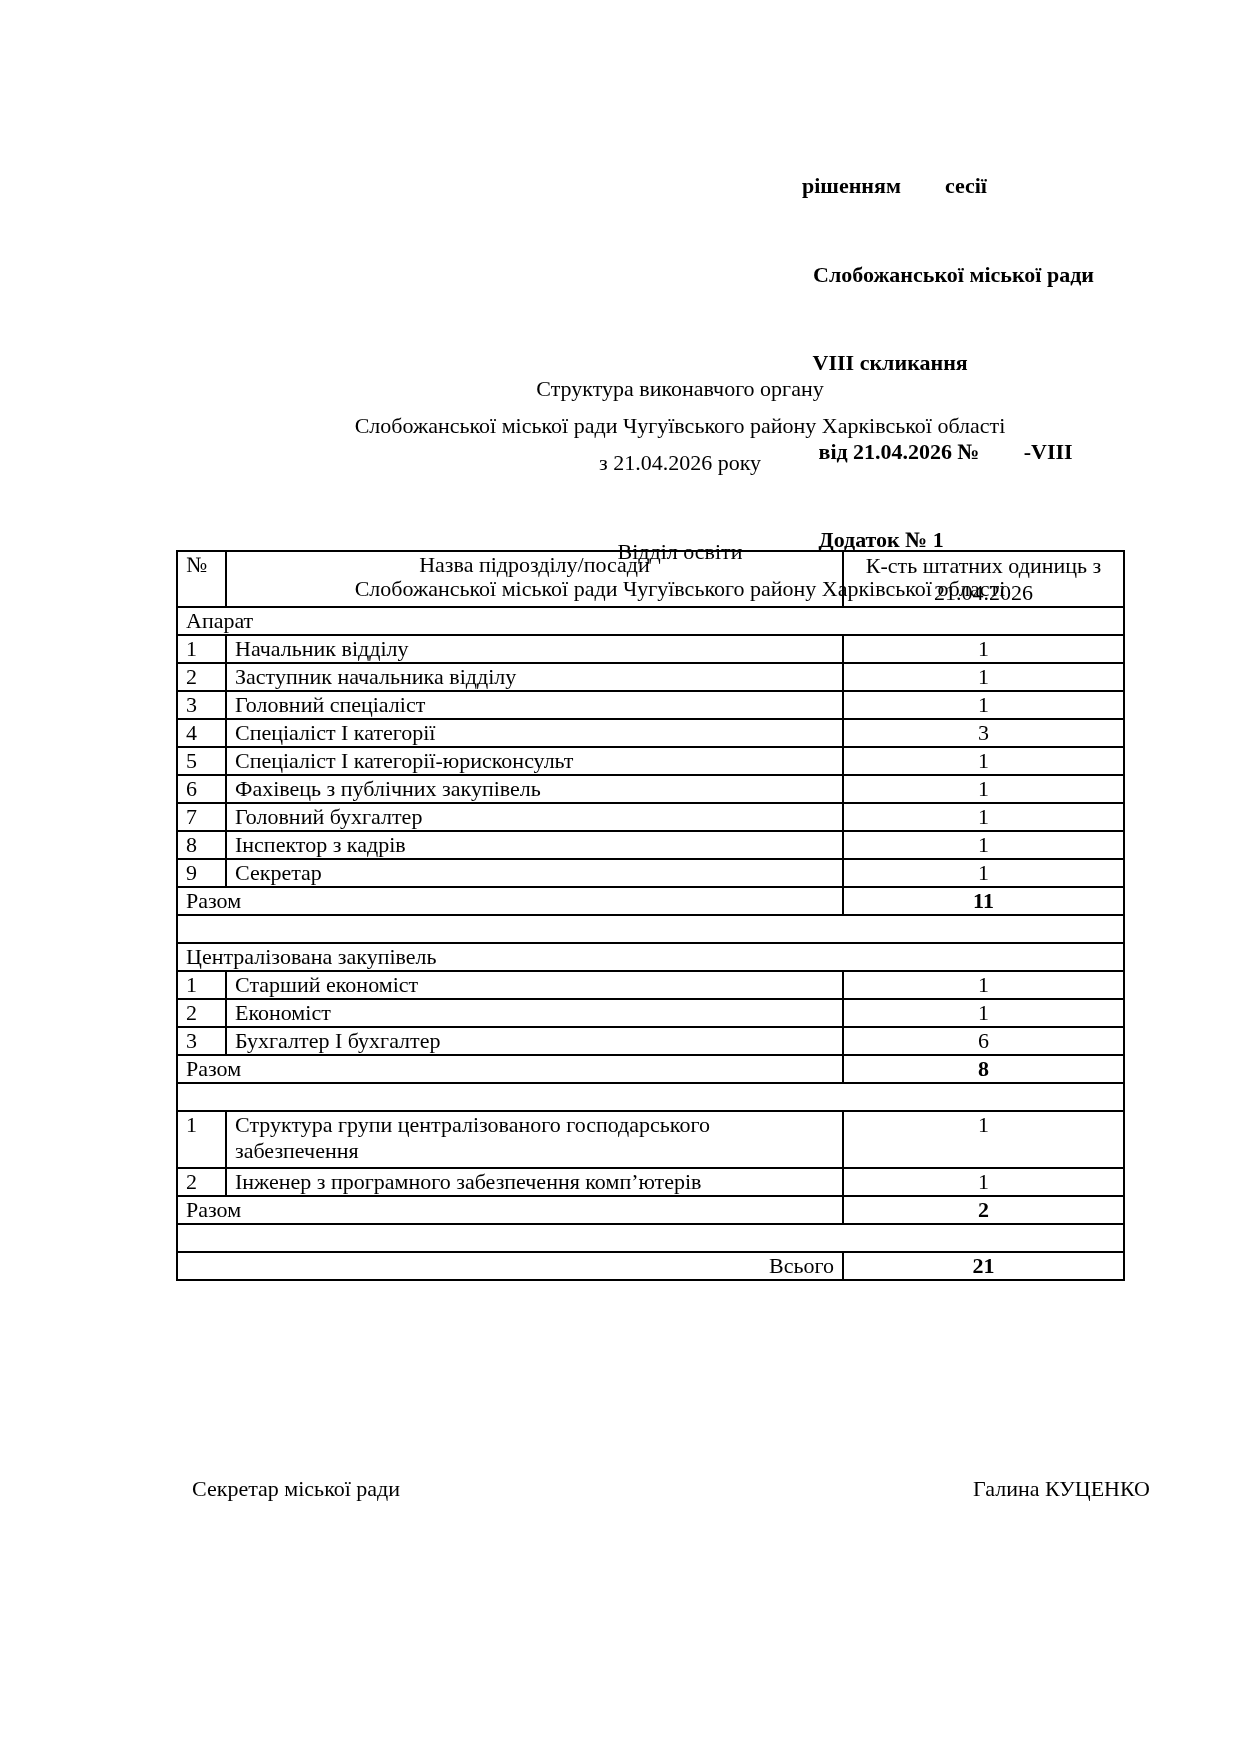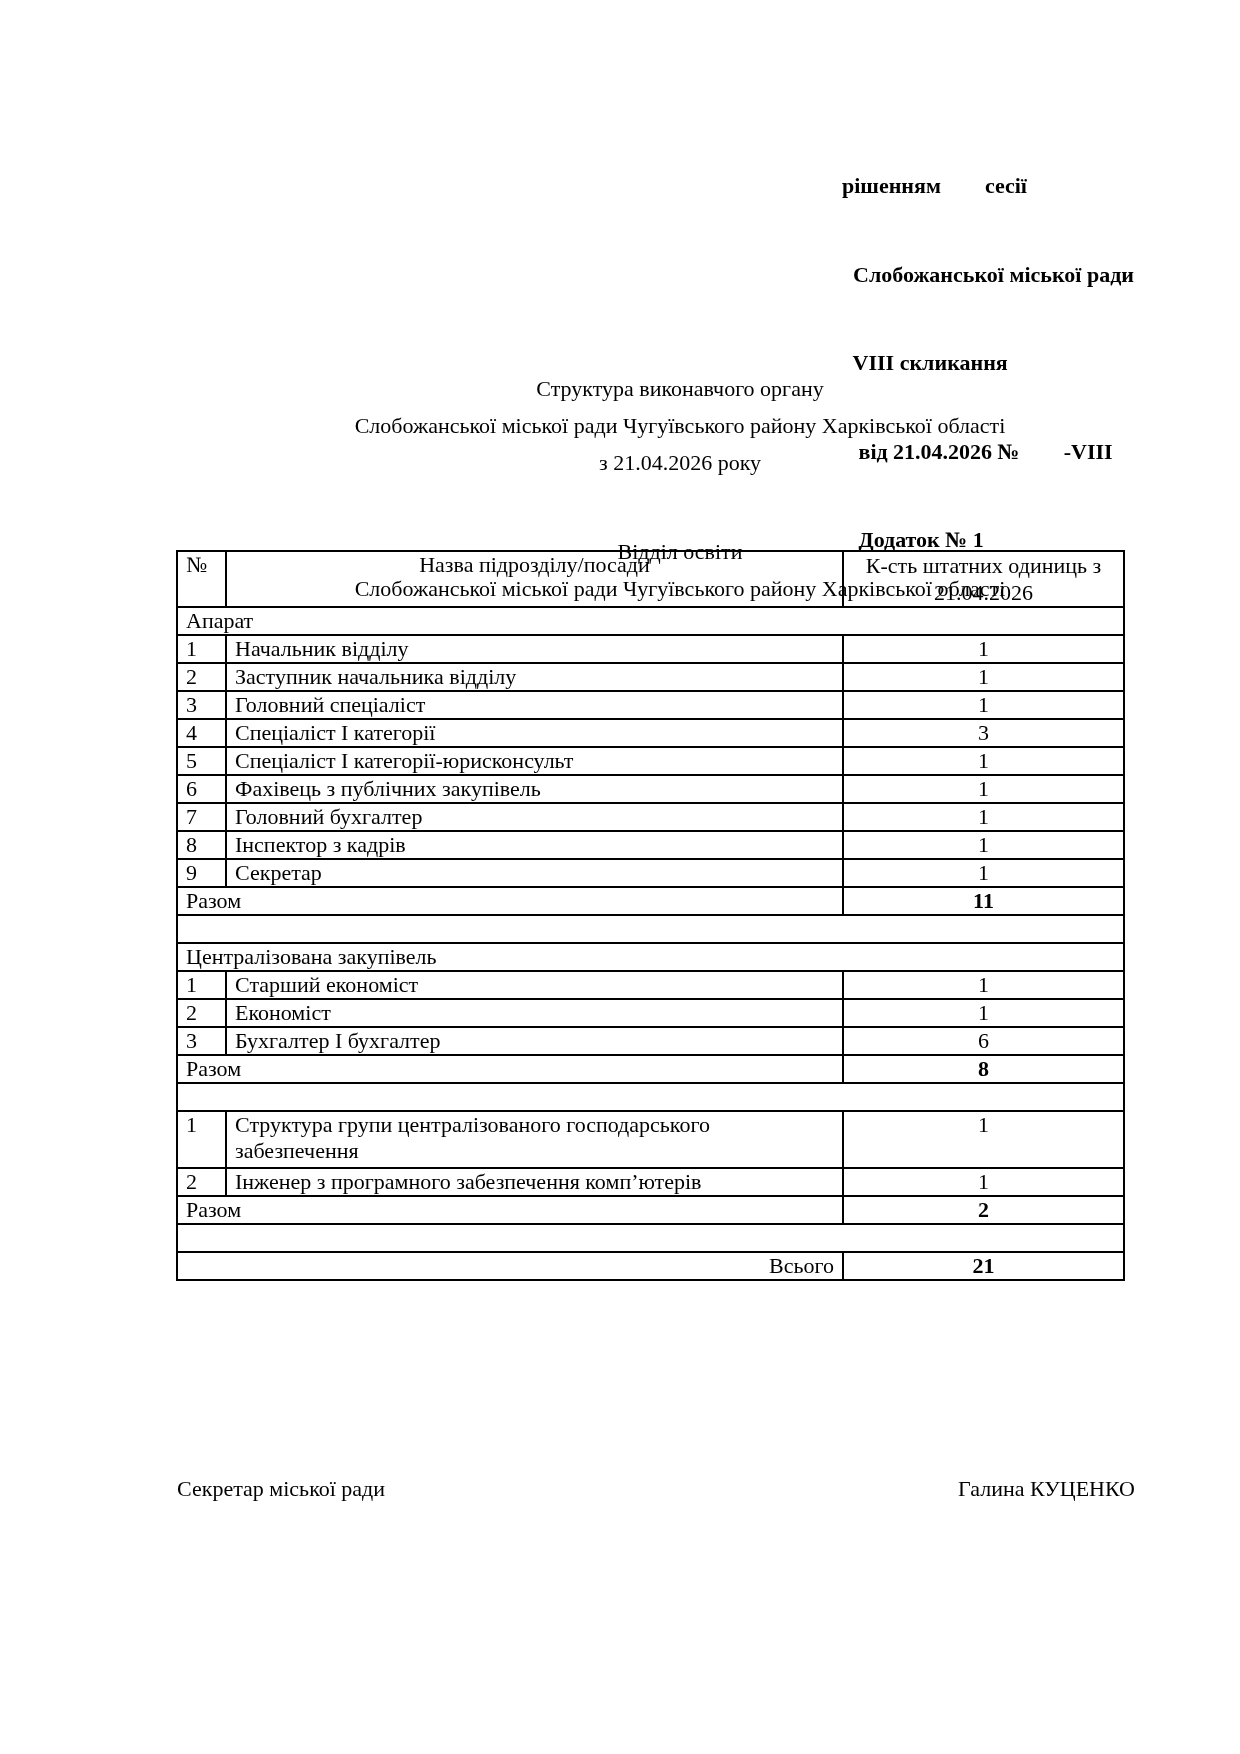--- a/index.html
+++ b/index.html
@@ -6,21 +6,21 @@
     body {
       width: 1240px; height: 1754px; position: relative; overflow: hidden;
       font-family: "Liberation Serif", "DejaVu Serif", serif;
       color: #000000;
     }
     .approval {
       position: absolute; left: 802px; top: 112px;
       font-size: 22px; line-height: 29.5px; font-weight: 700;
       white-space: pre;
     }
-    .approval div { height: 29.5px; margin-left: 40px; }
+    .approval div { height: 29.5px; }
     .title-block {
       position: absolute; left: 0; width: 1360px; top: 370px;
       text-align: center; font-size: 22px; line-height: 37px;
     }
     .title-block .line { height: 37px; }
     .title-block .spacer { height: 52px; }
     table.staff {
       position: absolute; left: 176px; top: 550px; width: 947px;
       border-collapse: collapse; font-size: 22px; table-layout: fixed;
     }
@@ -34,21 +34,21 @@
     td.hdr { height: 54px !important; text-align: center; }
     td.hdr.num { text-align: left; padding-left: 8px; }
     td.section { text-align: left; }
     td.count { text-align: center; }
     td.total-count { text-align: center; font-weight: 700; }
     td.empty { height: 26px; }
     td.right { text-align: right; }
     td.num { padding-left: 6px; }
     td.multi { line-height: 28px; height: 55px !important; }
     .signature {
-      position: absolute; left: 177px; top: 1474px; width: 958px;
+      position: absolute; left: 192px; top: 1474px; width: 958px;
       display: flex; justify-content: space-between;
       font-size: 22px; line-height: 30px;
     }
   </style>
 </head>
 <body>
 
 <div class="approval">
   <div>рішенням        сесії</div>
   <div>  Слобожанської міської ради</div>

